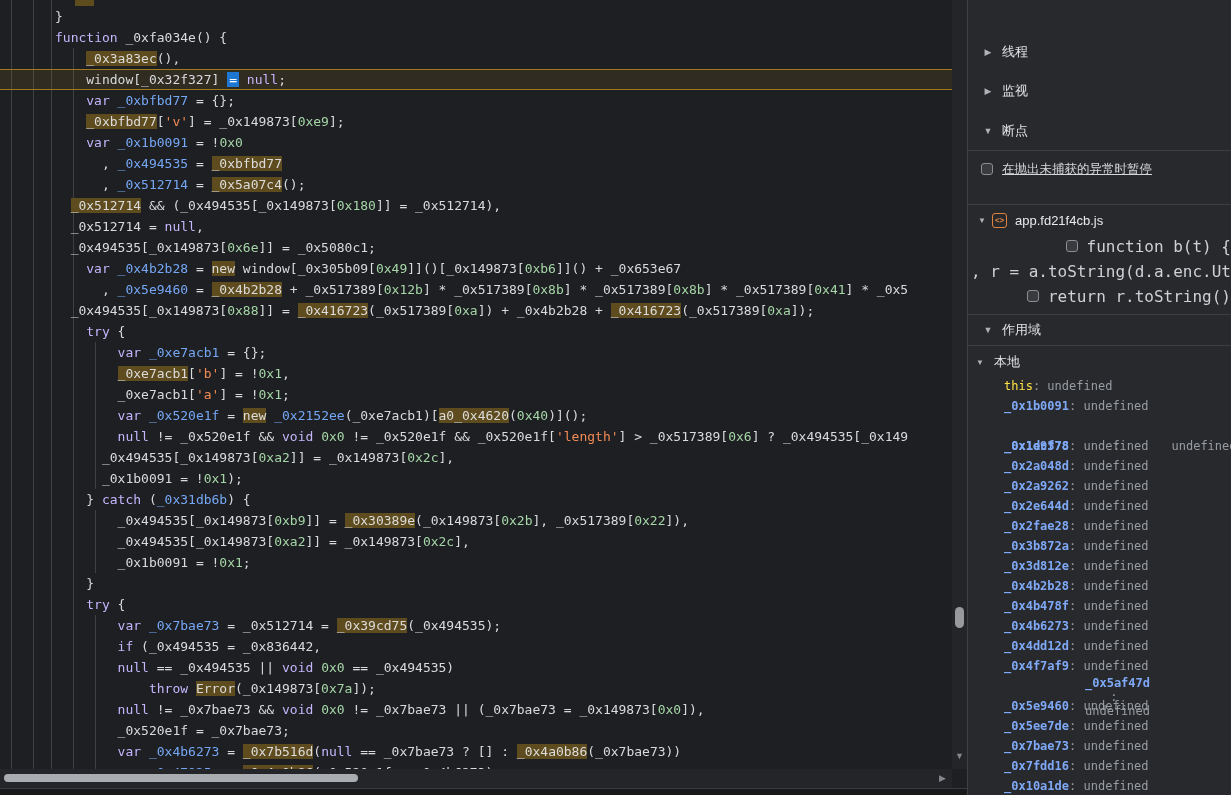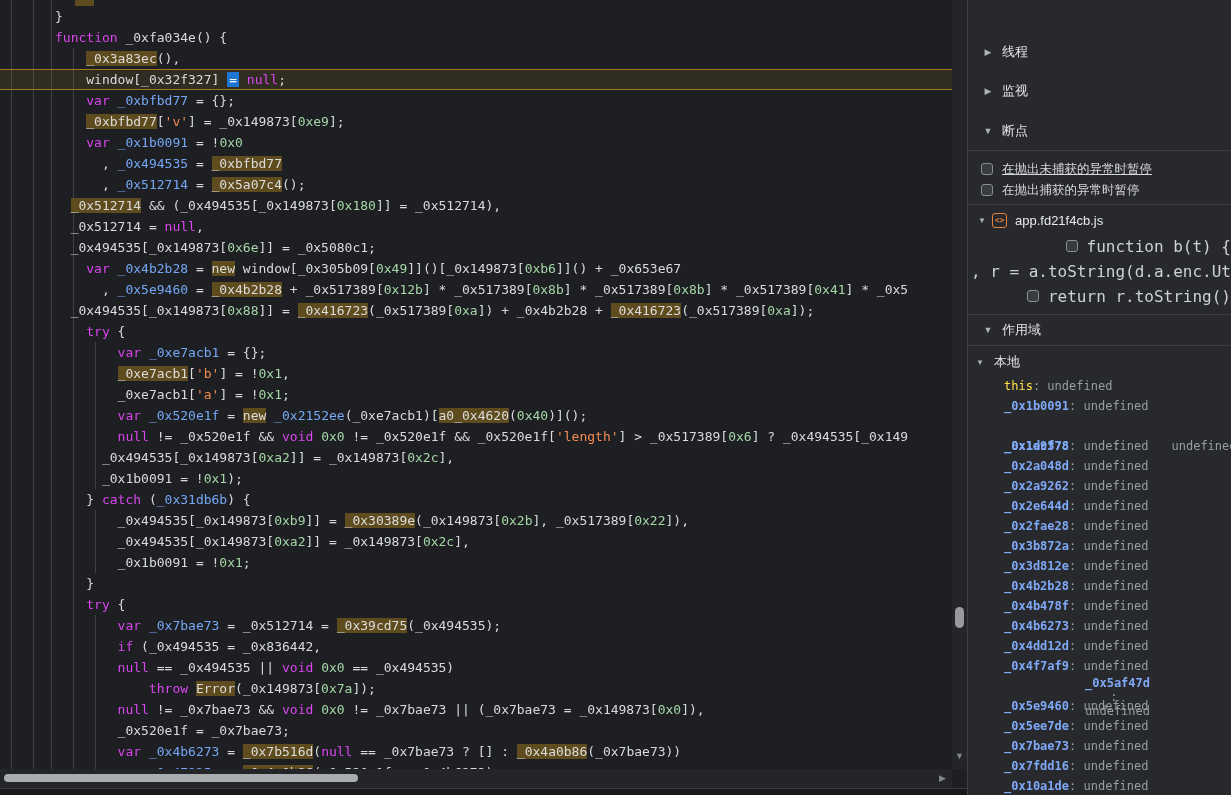--- a/index.html
+++ b/index.html
@@ -9,21 +9,21 @@
   
   .editor { position:absolute; left:0; top:0; width:967px; height:795px; background:#1e1f22; }
   .code-wrap { position:absolute; left:0; top:0; width:952px; height:769px; overflow:hidden; }
   .code-lines { position:absolute; left:0; top:6px; width:100%;
     font-family:"DejaVu Sans Mono","Liberation Mono",monospace; font-size:13px; line-height:21px;
     white-space:pre; }
   .code-line { height:21px; }
   .code-line.exec { background:rgba(186,138,30,0.12);
     box-shadow: inset 0 1px 0 #a07a1e, inset 0 -1px 0 #a07a1e; }
   .t-p  { color:#d8dadd; }
-  .t-k  { color:#d946ef; }
+  .t-k  { color:#c4b5fd; }
   .t-d  { color:#75a7f5; }
   .t-n  { color:#a5d6a7; }
   .t-s  { color:#f28b54; }
   .t-h  { background:#5e4c1e; color:#dcdcdc; }
   .t-eq { background:#1d76d2; color:#ffffff; padding:0 2px; }
 
   .guide { position:absolute; width:1px; background:#3f4043; }
   .frag  { position:absolute; left:75px; top:0; width:19px; height:6px; background:#5e4c1e; }
 
   
@@ -111,24 +111,20 @@
     <span class="tri">▼</span>
     <span>断点</span>
   </div>
 
   <div class="sep" style="top:150px;"></div>
 
   <div class="cbrow" style="top:159px;text-decoration:underline;">
     <span class="cbox"></span>
     <span>在抛出未捕获的异常时暂停</span>
   </div>
-  <div class="cbrow" style="top:180px;">
-    <span class="cbox"></span>
-    <span>在抛出捕获的异常时暂停</span>
-  </div>
 
   <div class="sep" style="top:204px;"></div>
 
   <div class="filerow" style="top:210px;">
     <span class="tri">▼</span>
     <span class="fileicon">&lt;&gt;</span>
     <span>app.fd21f4cb.js</span>
   </div>
   <div id="bp-entries">
       <div class="bprow" style="top: 235px;"><span class="cbox"></span><span>function b(t) {</span></div>

